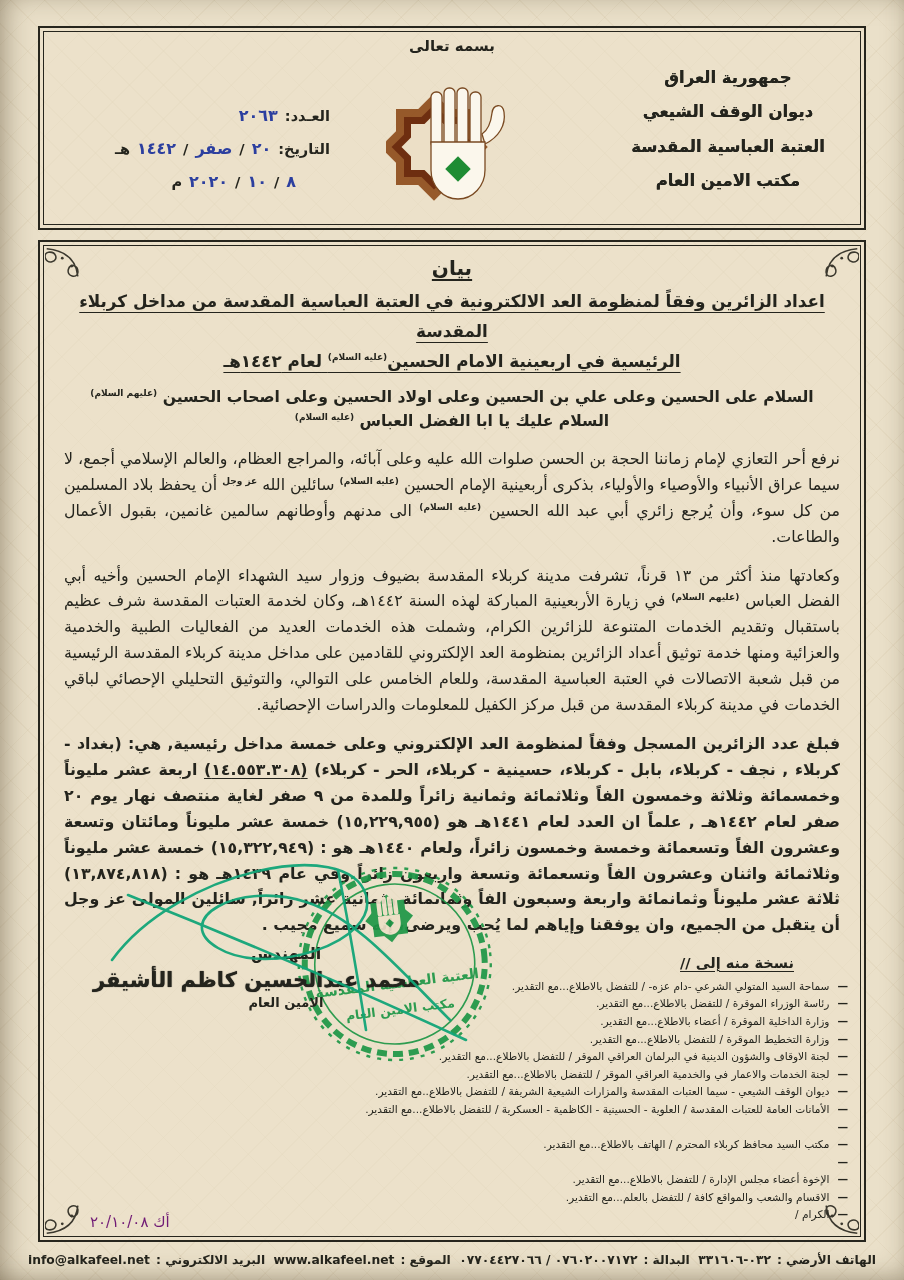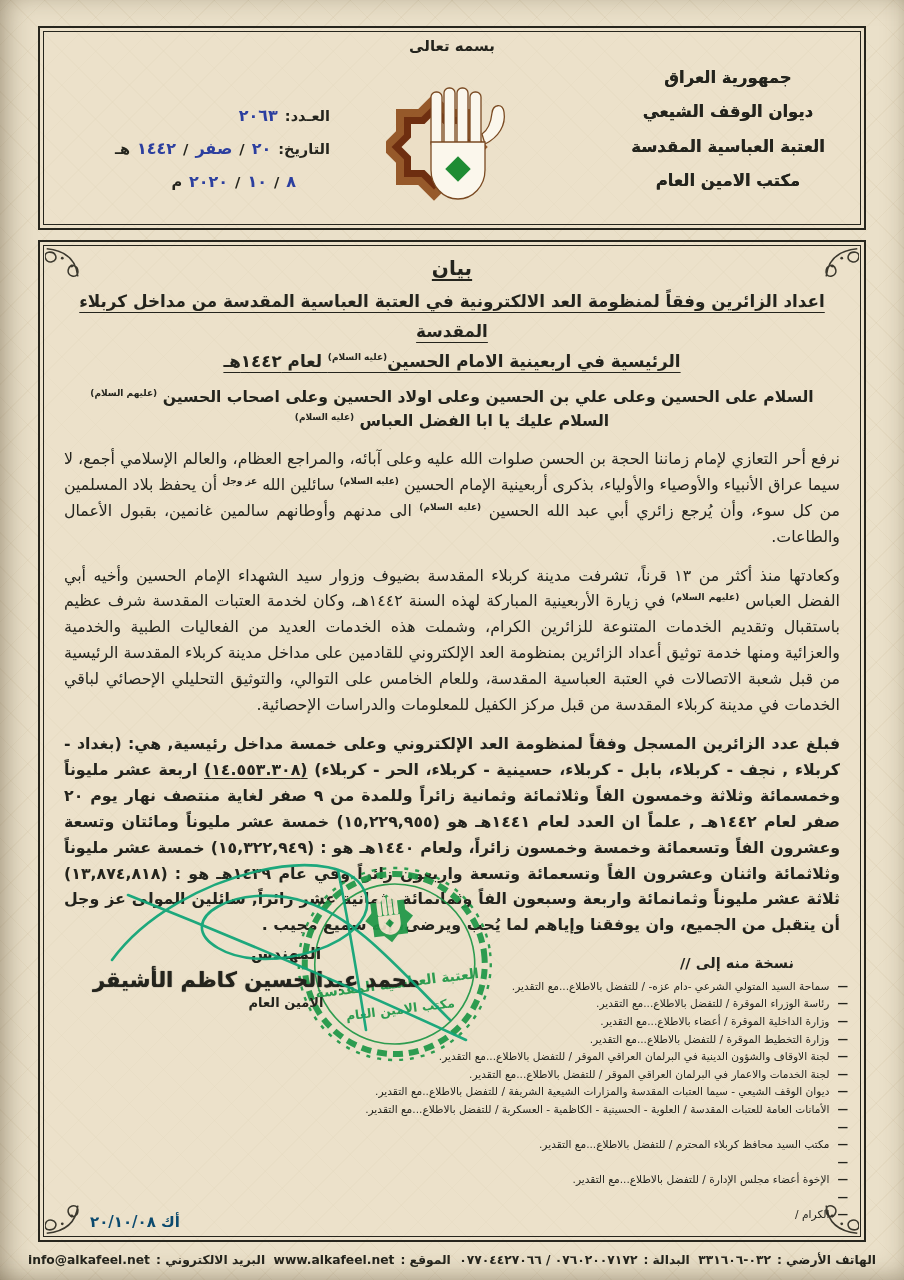--- a/index.html
+++ b/index.html
@@ -47,28 +47,28 @@
   
   .sig{position:absolute;left:58px;top:598px;z-index:4;}
   .stamp{position:absolute;left:255px;top:622px;z-index:2;transform:rotate(-7deg);opacity:.93;}
   .name-block{position:absolute;left:112px;top:702px;width:268px;text-align:center;z-index:3;}
   .name-title{font-size:16px;font-weight:bold;}
   .name-cal{font-size:21px;font-weight:bold;margin:5px 0 3px;letter-spacing:-.3px;white-space:nowrap;
             text-shadow:0 0 1px #1d1d18;}
   .name-role{font-size:13px;font-weight:bold;}
 
   .copies{position:absolute;bottom:16px;right:16px;width:480px;z-index:5;}
-  .copies-header{font-size:14.5px;font-weight:bold;text-underline-offset:3px;
+  .copies-header{font-size:14.5px;font-weight:bold;text-decoration:underline;text-underline-offset:3px;
                  margin:0 54px 7px 0;text-align:right;}
   .copies ul{list-style:none;margin:0;padding:0;}
   .copies li{display:flex;gap:8px;white-space:nowrap;line-height:1.66;align-items:baseline;
              font-size:10.6px;}
   .copies .dash{flex:0 0 auto;font-weight:bold;}
 
-  .archive{position:absolute;left:50px;bottom:9px;color:#0c4a6e;font-weight:bold;font-size:15px;z-index:6;}
+  .archive{position:absolute;left:50px;bottom:9px;color:#701a75;font-weight:normal;font-size:15px;z-index:6;}
 
   
   .orn{position:absolute;width:38px;height:38px;z-index:1;}
   .orn.tl{top:5px;left:5px;transform:scaleX(-1);}
   .orn.tr{top:5px;right:5px;}
   .orn.br{bottom:5px;right:5px;transform:scaleY(-1);}
   .orn.bl{bottom:5px;left:5px;transform:scale(-1,-1);}
 
   
   .footer{position:absolute;left:0;right:0;bottom:0;height:40px;display:flex;align-items:center;
@@ -233,46 +233,47 @@
         <li>
             <span class="dash">—</span>
             <span>وزارة التخطيط الموقرة / للتفضل بالاطلاع...مع التقدير.</span>
           </li>
         <li>
             <span class="dash">—</span>
             <span>لجنة الاوقاف والشؤون الدينية في البرلمان العراقي الموقر / للتفضل بالاطلاع...مع التقدير.</span>
           </li>
         <li>
             <span class="dash">—</span>
-            <span>لجنة الخدمات والاعمار في البرلمان العراقي الموقر / للتفضل بالاطلاع...مع التقدير.</span>
+            <span>لجنة الخدمات والاعمار في والخدمية العراقي الموقر / للتفضل بالاطلاع...مع التقدير.</span>
           </li>
         <li>
             <span class="dash">—</span>
             <span>ديوان الوقف الشيعي - سيما العتبات المقدسة والمزارات الشيعية الشريفة / للتفضل بالاطلاع..مع التقدير.</span>
           </li>
         <li>
             <span class="dash">—</span>
             <span>الأمانات العامة للعتبات المقدسة / العلوية - الحسينية - الكاظمية - العسكرية / للتفضل بالاطلاع...مع التقدير.</span>
           </li>
         <li>
             <span class="dash">—</span>
           </li>
         <li>
             <span class="dash">—</span>
-            <span>مكتب السيد محافظ كربلاء المحترم / للتفضل بالاطلاع...مع التقدير.</span>
+            <span>مكتب السيد محافظ كربلاء المحترم / الهاتف بالاطلاع...مع التقدير.</span>
           </li>
         <li>
             <span class="dash">—</span>
           </li>
         <li>
             <span class="dash">—</span>
             <span>الإخوة أعضاء مجلس الإدارة / للتفضل بالاطلاع...مع التقدير.</span>
           </li>
         <li>
             <span class="dash">—</span>
+            <span>الاقسام والشعب والمواقع كافة / للتفضل بالعلم...مع التقدير.</span>
           </li>
         <li>
             <span class="dash">—</span>
             <span>الكرام /</span>
           </li>
       </ul>
     </div>
 
     <div class="archive">أك ٢٠/١٠/٠٨</div>
   </div>

